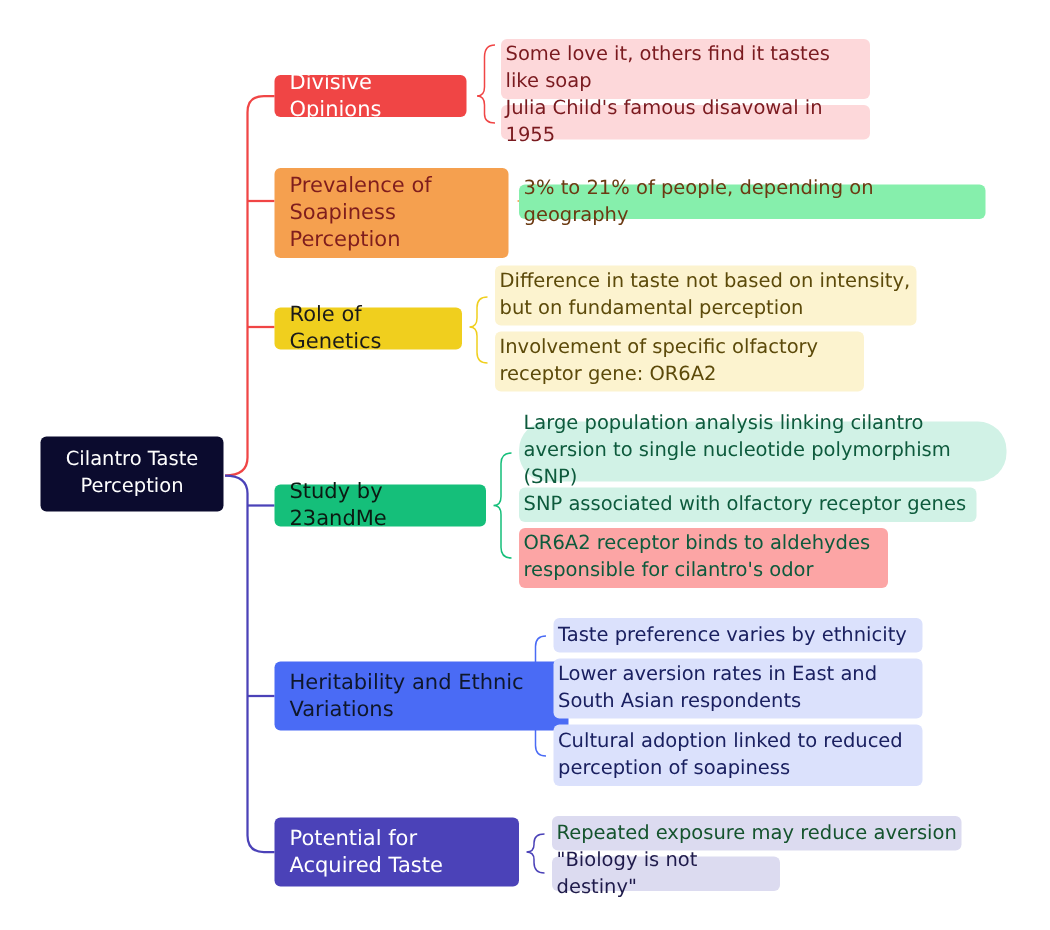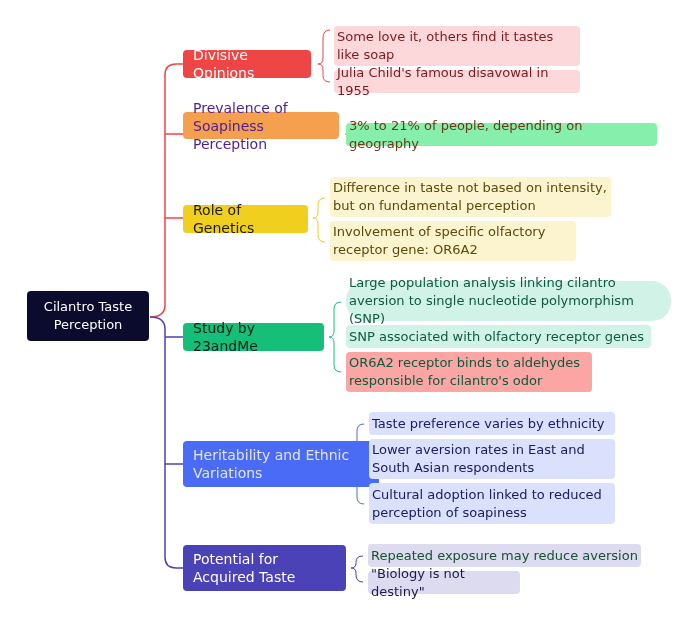--- a/index.html
+++ b/index.html
@@ -41,21 +41,21 @@
 <div class="node branch" style="left:183px; top:50px; width:128px; height:28px; background:#f04545; color:#ffffff;">
   <span>Divisive Opinions</span>
 </div>
 <div class="node leaf" style="left:334px; top:26px; width:246px; height:40px; background:#fdd8da; color:#7a1a1f;">
   <span>Some love it, others find it tastes like soap</span>
 </div>
 <div class="node leaf" style="left:334px; top:70px; width:246px; height:23px; background:#fdd8da; color:#7a1a1f;">
   <span>Julia Child's famous disavowal in 1955</span>
 </div>
 
-<div class="node branch" style="left:183px; top:112px; width:156px; height:27px; background:#f5a04f; color:#4c1d95;">
+<div class="node branch" style="left:183px; top:112px; width:156px; height:60px; background:#f5a04f; color:#7f1d1d;">
   <span>Prevalence of Soapiness Perception</span>
 </div>
 <div class="node leaf" style="left:346px; top:123px; width:311px; height:23px; background:#86efac; color:#6b3a12;">
   <span>3% to 21% of people, depending on geography</span>
 </div>
 
 <div class="node branch" style="left:183px; top:205px; width:125px; height:28px; background:#f0cf1e; color:#1a1a1a;">
   <span>Role of Genetics</span>
 </div>
 <div class="node leaf" style="left:330px; top:177px; width:281px; height:40px; background:#fcf3cf; color:#5c4a0a;">
@@ -71,21 +71,21 @@
 <div class="node leaf" style="left:346px; top:281px; width:325px; height:40px; background:#d1f2e6; color:#0d5a3c;border-radius:19px;">
   <span>Large population analysis linking cilantro aversion to single nucleotide polymorphism (SNP)</span>
 </div>
 <div class="node leaf" style="left:346px; top:325px; width:305px; height:23px; background:#d1f2e6; color:#0d5a3c;">
   <span>SNP associated with olfactory receptor genes</span>
 </div>
 <div class="node leaf" style="left:346px; top:352px; width:246px; height:40px; background:#fca5a5; color:#0d5a3c;">
   <span>OR6A2 receptor binds to aldehydes responsible for cilantro's odor</span>
 </div>
 
-<div class="node branch" style="left:183px; top:441px; width:196px; height:46px; background:#4a6bf5; color:#e5e5e5;">
+<div class="node branch" style="left:183px; top:441px; width:196px; height:46px; background:#4a6bf5; color:#0f172a;">
   <span>Heritability and Ethnic Variations</span>
 </div>
 <div class="node leaf" style="left:369px; top:412px; width:246px; height:23px; background:#dbe1fc; color:#1a2060;">
   <span>Taste preference varies by ethnicity</span>
 </div>
 <div class="node leaf" style="left:369px; top:439px; width:246px; height:40px; background:#dbe1fc; color:#1a2060;">
   <span>Lower aversion rates in East and South Asian respondents</span>
 </div>
 <div class="node leaf" style="left:369px; top:483px; width:246px; height:41px; background:#dbe1fc; color:#1a2060;">
   <span>Cultural adoption linked to reduced perception of soapiness</span>

